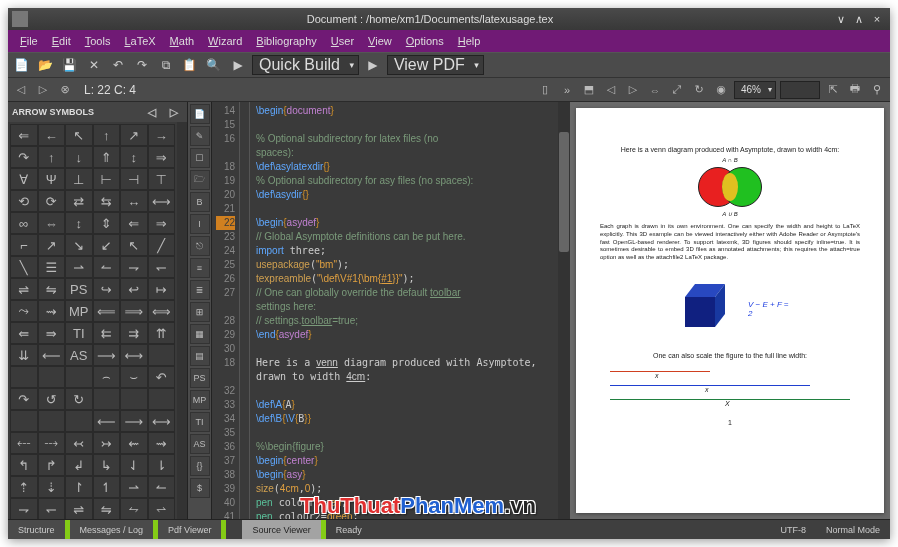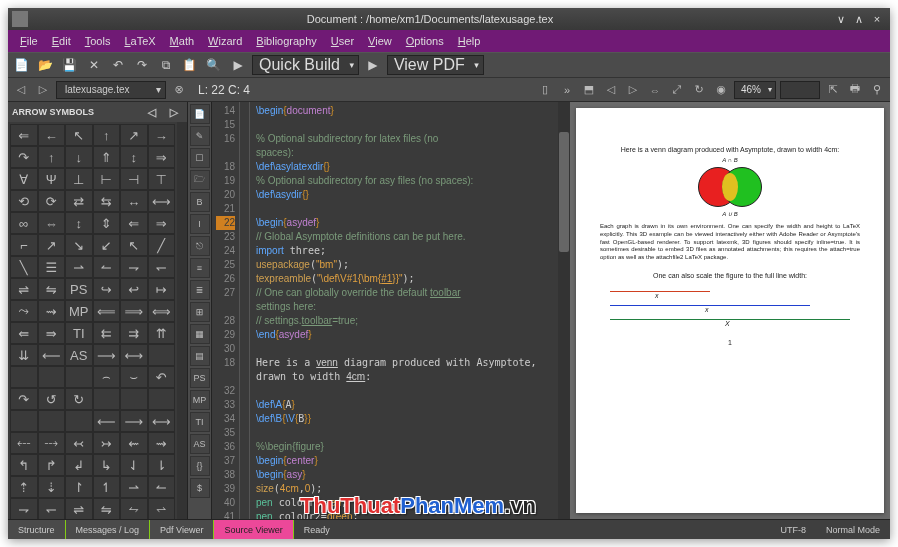--- a/index.html
+++ b/index.html
@@ -66,22 +66,22 @@
 .cube svg { width: 70px; height: 70px; }
 .cube .eq { position: absolute; left: 78px; top: 28px; color: #2040e0; font-style: italic; font-size: 8px; }
 .lines { margin-top: 8px; }
 .lines .seg { height: 10px; position: relative; margin: 4px 0; }
 .lines .bar { position: absolute; height: 1px; top: 4px; }
 .lines .b1 { left: 10px; width: 100px; background: #d04020; }
 .lines .b2 { left: 10px; width: 200px; background: #2040d0; }
 .lines .b3 { left: 10px; width: 240px; background: #208040; }
 
 .statusbar { height: 20px; background: #3f3f3f; display: flex; align-items: center; font-size: 9px; color: #ccc; border-top: 1px solid #222; }
-.sbtn { padding: 3px 10px; background: #4a4a4a; border-right: 1px solid #84cc16; cursor: pointer; height: 100%; display: flex; align-items: center; }
-.sbtn.active { background: #ec4899; color: #222; }
+.sbtn { padding: 3px 10px; background: #4a4a4a; border-right: 5px solid #84cc16; cursor: pointer; height: 100%; display: flex; align-items: center; }
+.sbtn.active { background: #a3a3a3; color: #222; margin-left: 16px; }
 .statusspacer { flex: 1; }
 .sinfo { padding: 0 10px; }
 
 .watermark { position: absolute; bottom: 28px; left: 300px; font-size: 22px; font-weight: bold; font-family: Arial, sans-serif; pointer-events: none; }
 .watermark .wa { color: #e03030; text-shadow: -1px -1px 0 #fff,1px -1px 0 #fff,-1px 1px 0 #fff,1px 1px 0 #fff,2px 2px 2px rgba(0,0,0,0.5); text-align: center; }
 .watermark .wb { color: #2060d0; text-shadow: -1px -1px 0 #fff,1px -1px 0 #fff,-1px 1px 0 #fff,1px 1px 0 #fff,2px 2px 2px rgba(0,0,0,0.5); }
 .watermark .wc { color: #222; text-shadow: -1px -1px 0 #fff,1px -1px 0 #fff,-1px 1px 0 #fff,1px 1px 0 #fff,2px 2px 2px rgba(0,0,0,0.5); }
 </style>
 </head>
 <body>
@@ -123,21 +123,20 @@
     <span class="tbbtn">🔍</span>
     <span class="tbbtn">▶</span>
     <span class="dropdown">Quick Build</span>
     <span class="tbbtn">▶</span>
     <span class="dropdown">View PDF</span>
   </div>
 
   <div class="toolbar2">
     <span class="tb2icon">◁</span>
     <span class="tb2icon">▷</span>
-    <span class="tab file">latexusage.tex</span>
     <span class="tb2icon">⊗</span>
     <span class="cursorpos">L: 22 C: 4</span>
     <span style="flex:1"></span>
     <span class="tb2icon">▯</span>
     <span class="tb2icon">»</span>
     <span class="tb2icon">⬒</span>
     <span class="tb2icon">◁</span>
     <span class="tb2icon">▷</span>
     <span class="tb2icon">⇔</span>
     <span class="tb2icon">⤢</span>
@@ -378,20 +377,28 @@
       <div class="page">
         <div class="caption">Here is a venn diagram produced with Asymptote, drawn to width 4cm:</div>
         <div class="venn">
           <span class="lbl" style="top:-4px">A ∩ B</span>
           <div class="c cr"></div>
             <div class="c cg"></div>
             <div class="mid"></div>
           <span class="lbl" style="bottom:-4px">A ∪ B</span>
         </div>
         <div class="para">Each graph is drawn in its own environment. One can specify the width and height to LaTeX explicitly. This 3D example can be viewed interactively either with Adobe Reader or Asymptote's fast OpenGL-based renderer. To support latexmk, 3D figures should specify inline=true. It is sometimes desirable to embed 3D files as annotated attachments; this requires the attach=true option as well as the attachfile2 LaTeX package.</div>
+        <div class="cube">
+          <svg viewBox="0 0 70 70">
+            <polygon points="15,25 45,25 45,55 15,55" fill="#102080"></polygon>
+            <polygon points="15,25 25,12 55,12 45,25" fill="#2848c0"></polygon>
+            <polygon points="45,25 55,12 55,42 45,55" fill="#1838a0"></polygon>
+          </svg>
+          <span class="eq">V − E + F = 2</span>
+        </div>
         <div class="caption">One can also scale the figure to the full line width:</div>
         <div class="lines">
           <div class="seg">
               <div class="bar b1"></div>
               <span style="position:absolute;left:55px;top:5px;font-style:italic">x</span>
             </div>
           <div class="seg">
               <div class="bar b2"></div>
               <span style="position:absolute;left:105px;top:5px;font-style:italic">x</span>
             </div>

